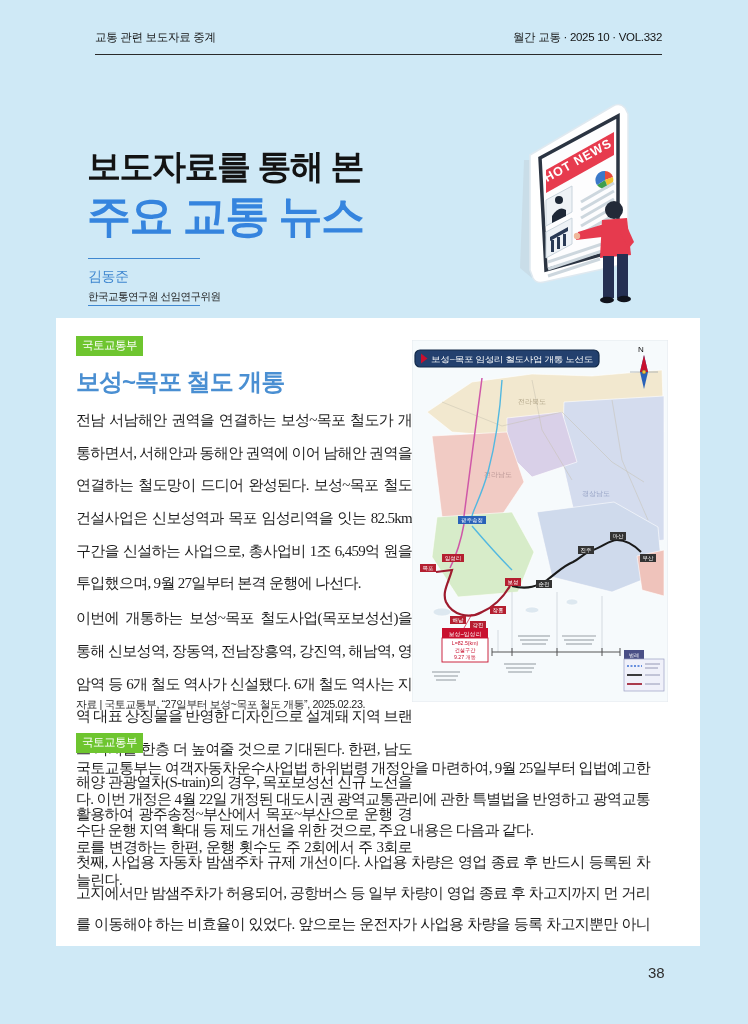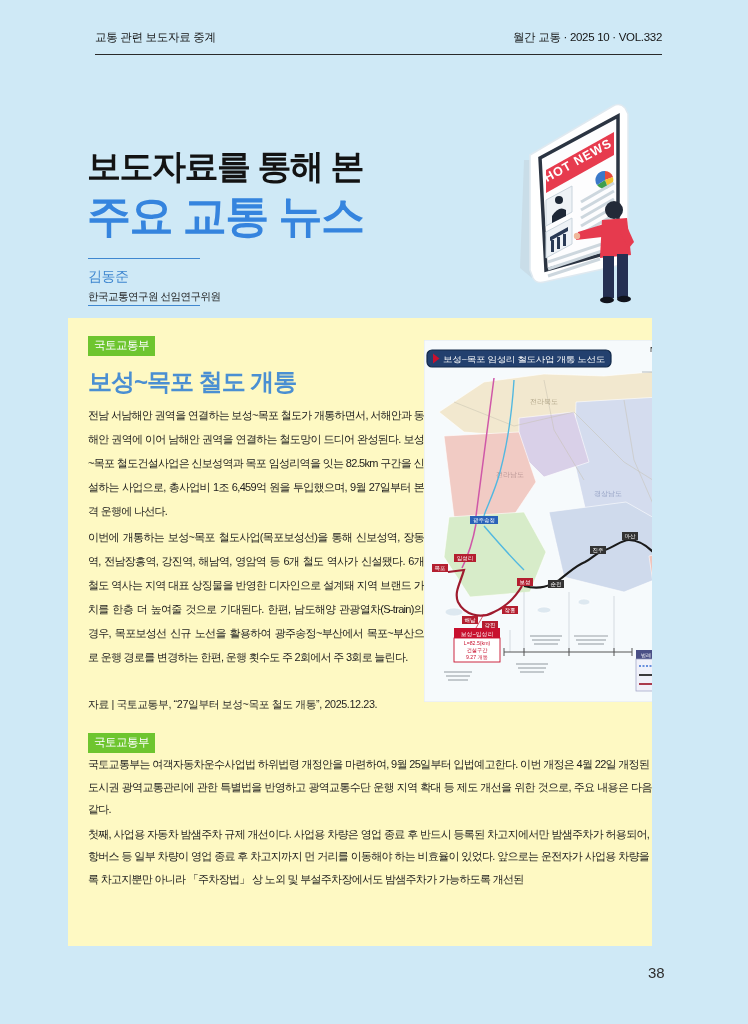--- a/index.html
+++ b/index.html
@@ -18,25 +18,25 @@
   
   .author{position:absolute;left:88px;top:258px;width:112px;border-top:1.3px solid #3f87d0;border-bottom:1.3px solid #3f87d0;
     padding:9px 0 1px;white-space:nowrap;overflow:visible;}
   .author-name{font-size:14px;color:#3f87d0;letter-spacing:-0.5px;}
   .author-aff{font-size:10.5px;color:#1c1c1c;margin-top:4px;letter-spacing:-0.5px;}
 
   
   .illus{position:absolute;left:480px;top:100px;width:235px;height:225px;}
 
   
-  .card{position:absolute;left:68px;top:318px;width:584px;height:628px;background:#fef9c3;overflow:hidden;}
+  .card{position:absolute;left:56px;top:318px;width:644px;height:628px;background:#ffffff;overflow:hidden;}
 
   .badge{display:inline-block;background:#6ec52f;color:#fff;font-size:11.5px;letter-spacing:-0.5px;padding:2px 6px 3px;}
   .art h2{margin:10px 0 6px;font-size:24px;font-weight:600;color:#4a8fd2;letter-spacing:-1px;}
-  .art p{margin:0 0 2px;font-size:11px;color:#1d1d1d;letter-spacing:-0.7px;text-align:justify;word-break:break-all;}
+  .art p{margin:0 0 2px;font-size:15px;color:#1d1d1d;letter-spacing:-0.7px;text-align:justify;word-break:break-all;font-family:Liberation Serif, serif;}
 
   .a1{position:absolute;left:20px;top:17px;width:336px;}
   .a1 p{line-height:2.18;}
   .a2{position:absolute;left:20px;top:414px;width:574px;}
   .a2 p{line-height:2.05;}
 
   .map-fig{position:absolute;left:356px;top:22px;width:256px;height:362px;margin:0;}
   .map-fig svg{display:block;}
 
   .source{position:absolute;left:20px;top:380px;font-size:10.8px;color:#1f1f1f;letter-spacing:-0.4px;}
@@ -256,21 +256,21 @@
         <g>
           <text x="229" y="12" font-size="8" fill="#111111" text-anchor="middle">N</text>
           <line x1="218" y1="32" x2="246" y2="32" stroke="#9aa0a6" stroke-width="0.7"></line>
           <polygon points="232,15 236,32 232,49 228,32" fill="#2a62b8"></polygon>
           <polygon points="232,15 236,32 228,32" fill="#c8102e"></polygon>
           <circle cx="232" cy="32" r="2" fill="#f2c230" stroke="#555" stroke-width="0.5"></circle>
         </g>
       </svg>
     </figure>
 
-    <div class="source">자료 | 국토교통부, “27일부터 보성~목포 철도 개통”, 2025.12.23.</div>
+    <div class="source">자료 | 국토교통부, “27일부터 보성~목포 철도 개통”, 2025.02.23.</div>
 
     <section class="art a2">
       <span class="badge">국토교통부</span>
       <p>국토교통부는 여객자동차운수사업법 하위법령 개정안을 마련하여, 9월 25일부터 입법예고한다. 이번 개정은 4월 22일 개정된 대도시권 광역교통관리에 관한 특별법을 반영하고 광역교통수단 운행 지역 확대 등 제도 개선을 위한 것으로, 주요 내용은 다음과 같다.</p>
       <p>첫째, 사업용 자동차 밤샘주차 규제 개선이다. 사업용 차량은 영업 종료 후 반드시 등록된 차고지에서만 밤샘주차가 허용되어, 공항버스 등 일부 차량이 영업 종료 후 차고지까지 먼 거리를 이동해야 하는 비효율이 있었다. 앞으로는 운전자가 사업용 차량을 등록 차고지뿐만 아니라 「주차장법」 상 노외 및 부설주차장에서도 밤샘주차가 가능하도록 개선된</p>
     </section>
   </main>
 
   <div class="pageno">38</div>
 </div>

